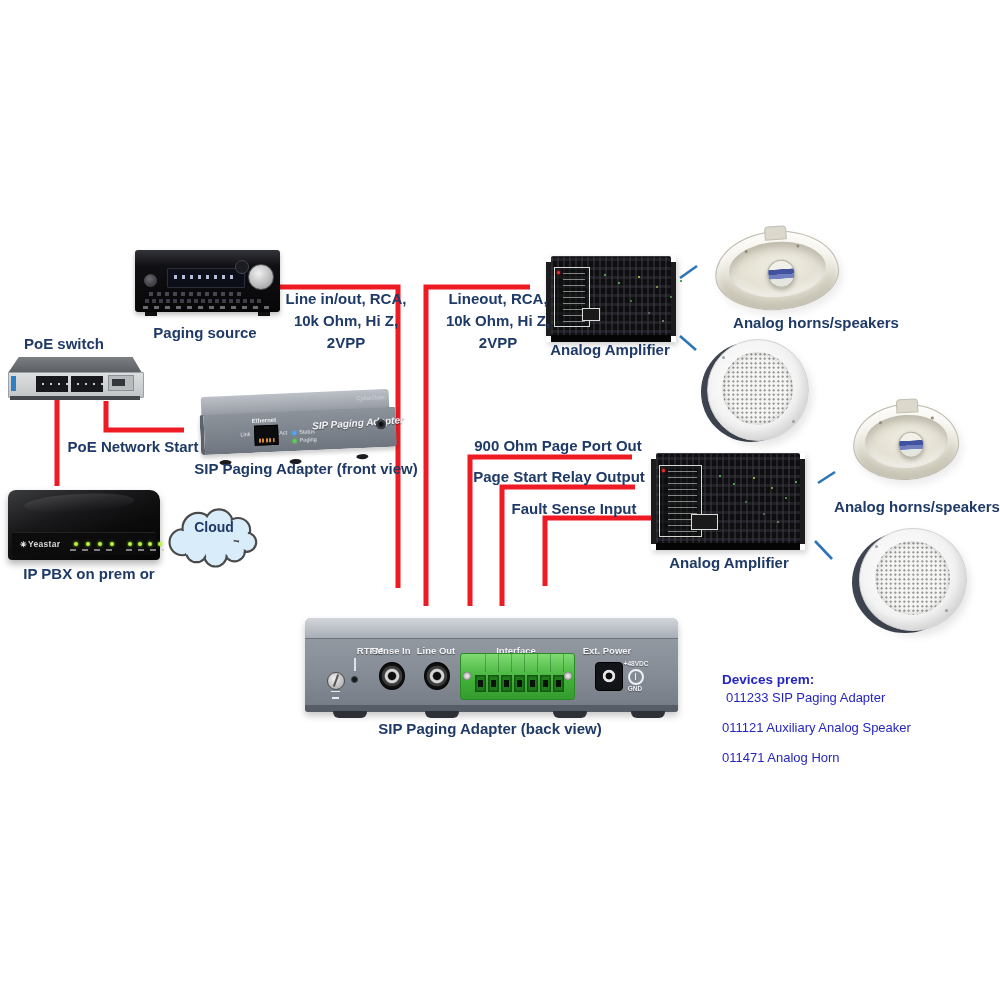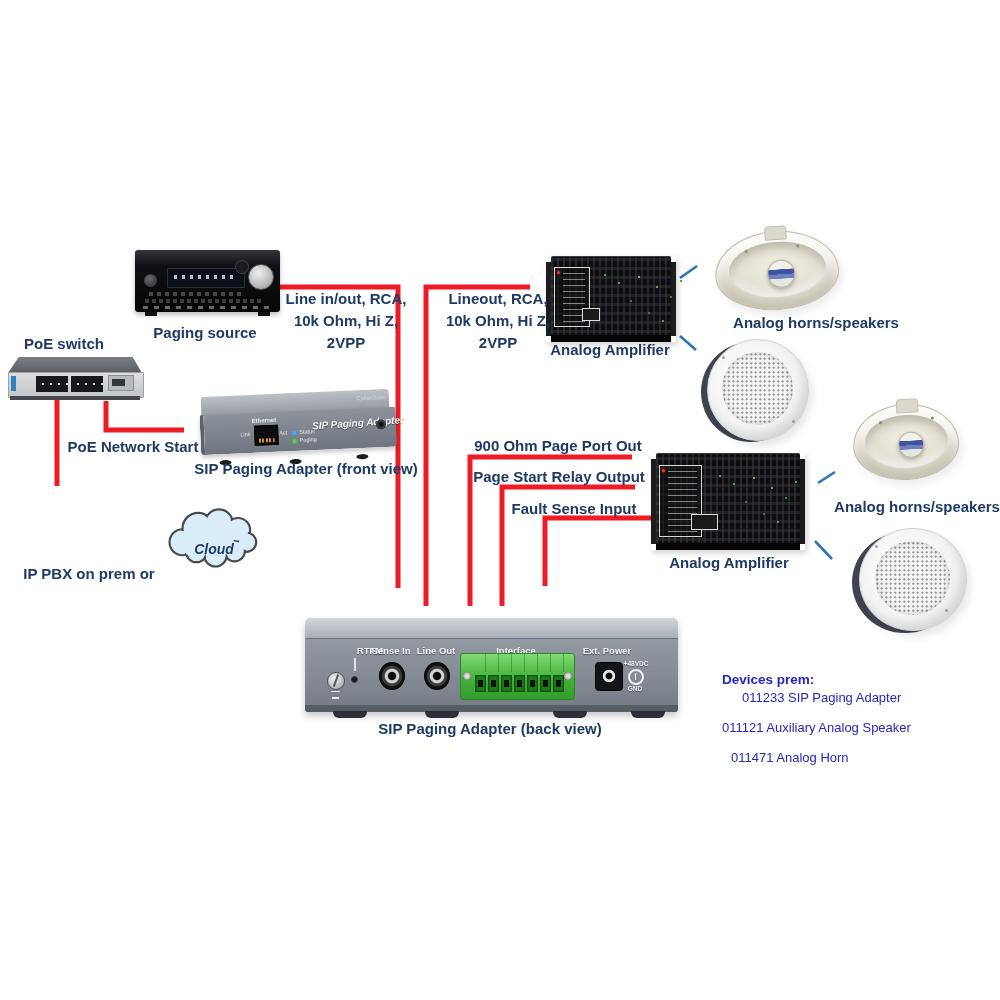--- a/index.html
+++ b/index.html
@@ -209,20 +209,37 @@
   <div class="dev sw" style="left:8px;top:357px;">
     <div class="sw-top"></div>
     <div class="sw-face"></div>
     <div class="sw-blue"></div>
     <div class="sw-ports" style="left:28px;"></div>
     <div class="sw-ports" style="left:63px;"></div>
     <div class="sw-mod"></div>
     <div class="sw-base"></div>
   </div>
 
+  <div class="dev pbx" style="left:8px;top:490px;">
+    <div class="pbx-front">
+      <div class="pbx-brand"><span class="pbx-star"></span><span>Yeastar</span></div>
+      <div class="pbx-leds">
+        <span style="left:62px;"></span>
+          <span style="left:74px;"></span>
+          <span style="left:86px;"></span>
+          <span style="left:98px;"></span>
+        <span style="left:116px;"></span>
+          <span style="left:126px;"></span>
+          <span style="left:136px;"></span>
+          <span style="left:146px;"></span>
+      </div>
+      <div class="pbx-dash" style="left:58px;width:48px;"></div>
+      <div class="pbx-dash" style="left:114px;width:38px;"></div>
+    </div>
+  </div>
 
   <svg class="cloud-svg" style="left:160px;top:492px;" width="104" height="78" viewBox="0 0 120 90">
     <g stroke="#4a4a4a" stroke-width="2.5" fill="#d8ecfa">
       <circle cx="26" cy="58" r="15"></circle>
         <circle cx="44" cy="42" r="18"></circle>
         <circle cx="68" cy="36" r="16"></circle>
       <circle cx="90" cy="44" r="14"></circle>
         <circle cx="100" cy="58" r="11"></circle>
         <circle cx="86" cy="68" r="12"></circle>
       <circle cx="64" cy="73" r="13"></circle>
@@ -233,21 +250,21 @@
         <circle cx="44" cy="42" r="16"></circle>
         <circle cx="68" cy="36" r="14"></circle>
       <circle cx="90" cy="44" r="12"></circle>
         <circle cx="100" cy="58" r="9"></circle>
         <circle cx="86" cy="68" r="10"></circle>
       <circle cx="64" cy="73" r="11"></circle>
         <circle cx="42" cy="69" r="10"></circle>
         <rect x="30" y="44" width="55" height="28"></rect>
     </g>
   </svg>
-  <div class="lbl" style="left:214px;top:541px;font-size:14px;font-style:italic;">Cloud</div>
+  <div class="lbl" style="left:214px;top:519px;font-size:14px;">Cloud</div>
 
   <div class="dev fv" style="left:200px;top:393px;">
     <div class="fv-top"></div>
     <div class="fv-face">
       <div class="fv-eth-lbl">Ethernet</div>
       <div class="fv-rj45"></div>
       <div class="fv-link">Link</div>
       <div class="fv-act">Act</div>
       <div class="fv-led-b"></div>
       <div class="fv-status">Status</div>
@@ -355,17 +372,17 @@
   <div class="lbl" style="left:610px;top:341px;">Analog Amplifier</div>
   <div class="lbl" style="left:816px;top:314px;">Analog horns/speakers</div>
   <div class="lbl" style="left:558px;top:437px;">900 Ohm Page Port Out</div>
   <div class="lbl" style="left:559px;top:468px;">Page Start Relay Output</div>
   <div class="lbl" style="left:574px;top:500px;">Fault Sense Input</div>
   <div class="lbl" style="left:729px;top:554px;">Analog Amplifier</div>
   <div class="lbl" style="left:917px;top:498px;">Analog horns/speakers</div>
   <div class="lbl" style="left:490px;top:720px;">SIP Paging Adapter (back view)</div>
 
   <div class="dev-head" style="left:722px;top:672px;">Devices prem:</div>
-  <div class="dev-item" style="left:742px;top:690px;">011233 SIP Paging Adapter</div>
+  <div class="dev-item" style="left:726px;top:690px;">011233 SIP Paging Adapter</div>
   <div class="dev-item" style="left:722px;top:720px;">011121 Auxiliary Analog Speaker</div>
-  <div class="dev-item" style="left:722px;top:750px;margin-left:9px;">011471 Analog Horn</div>
+  <div class="dev-item" style="left:722px;top:750px;">011471 Analog Horn</div>
 
 </div>
 
 </body></html>

